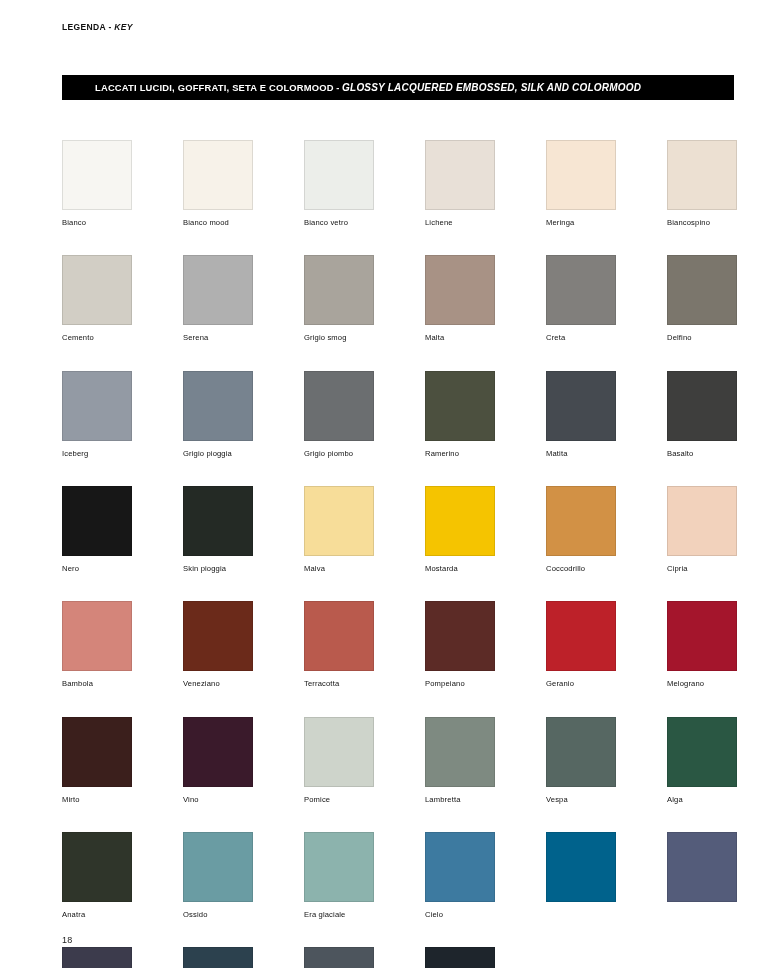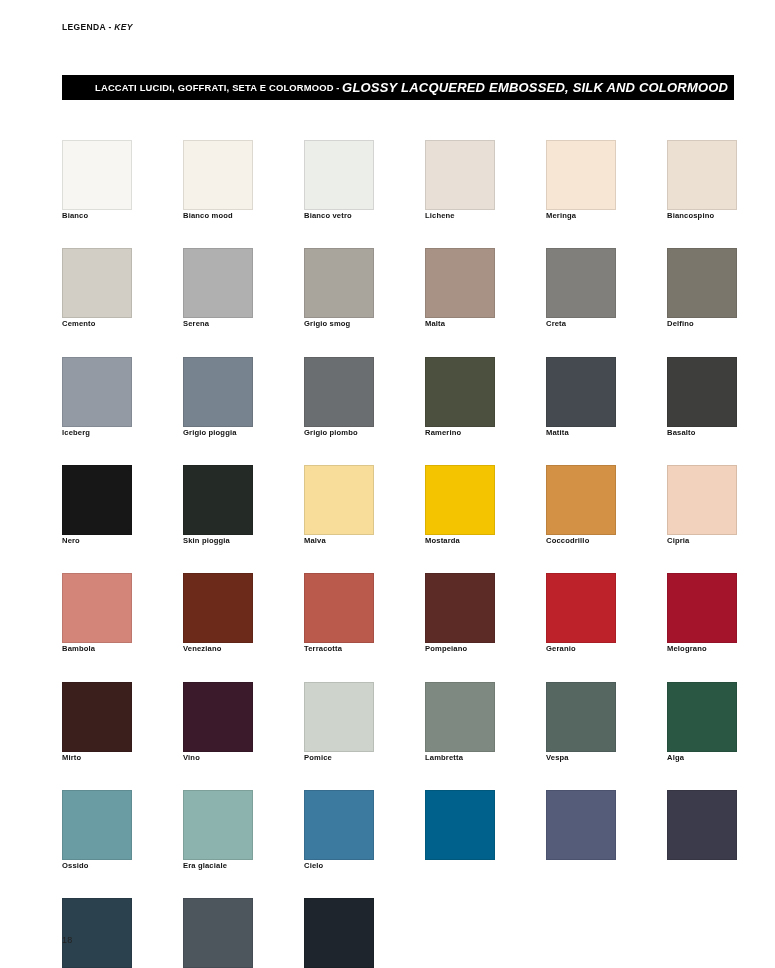--- a/index.html
+++ b/index.html
@@ -60,21 +60,21 @@
     margin-left: 24px;
   }
   .title-bar .title-sep {
     color: #ffffff;
     font-size: 9.4px;
     font-weight: bold;
     white-space: pre;
   }
   .title-bar .title-alt {
     color: #ffffff;
-    font-size: 13px;
+    font-size: 10px;
     font-weight: bold;
     font-style: italic;
     letter-spacing: 0.2px;
     white-space: nowrap;
   }
 
   
   .swatch-grid {
     position: absolute;
     left: 62px;
@@ -88,23 +88,23 @@
   .swatch-cell {
     width: 70px;
   }
   .swatch-chip {
     width: 70px;
     height: 70px;
     box-sizing: border-box;
     border: 1px solid rgba(0,0,0,0.10);
   }
   .swatch-label {
-    margin-top: 2px;
+    margin-top: 9px;
     font-size: 7.6px;
-    font-weight: bold;
+    font-weight: normal;
     letter-spacing: 0.15px;
     color: #111111;
     white-space: nowrap;
     line-height: 1.1;
   }
 
   
   .page-number {
     position: absolute;
     left: 62px;
@@ -268,20 +268,24 @@
       </div>
       <div class="swatch-cell">
         <div class="swatch-chip" style="background-color: rgb(86, 103, 98);"></div>
         <div class="swatch-label">Vespa</div>
       </div>
       <div class="swatch-cell">
         <div class="swatch-chip" style="background-color: rgb(42, 87, 67);"></div>
         <div class="swatch-label">Alga</div>
       </div>
       <div class="swatch-cell">
+        <div class="swatch-chip" style="background-color: rgb(47, 53, 42);"></div>
+        <div class="swatch-label">Anatra</div>
+      </div>
+      <div class="swatch-cell">
         <div class="swatch-chip" style="background-color: rgb(106, 156, 163);"></div>
         <div class="swatch-label">Ossido</div>
       </div>
       <div class="swatch-cell">
         <div class="swatch-chip" style="background-color: rgb(140, 179, 173);"></div>
         <div class="swatch-label">Era glaciale</div>
       </div>
       <div class="swatch-cell">
         <div class="swatch-chip" style="background-color: rgb(61, 122, 160);"></div>
         <div class="swatch-label">Cielo</div>

